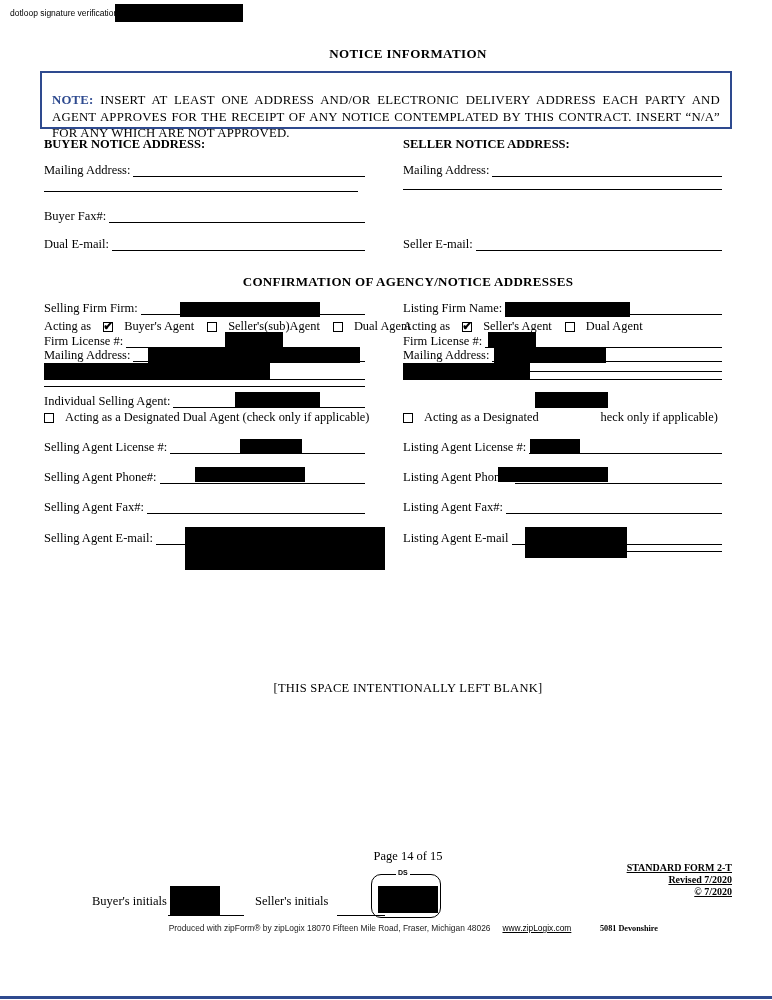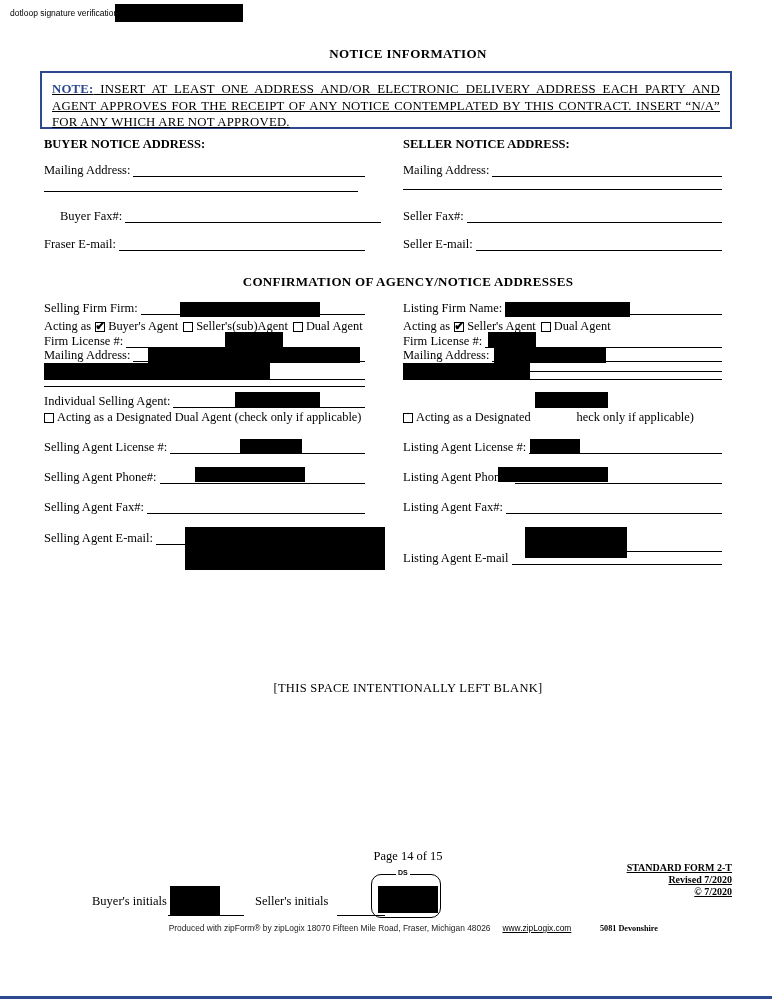--- a/index.html
+++ b/index.html
@@ -12,25 +12,25 @@
   .sm { font-size:12.5px; line-height:1.15; }
 
   .row { display:flex; align-items:flex-end; font-size:12.5px; line-height:1.15; }
   .row .lbl { white-space:pre; }
   .fill-line { flex:1; border-bottom:1px solid #000; min-height:14px; margin-left:3px; }
   .hline { border-bottom:1px solid #000; height:0; }
   .redact { background:var(--redact-color,#000); }
 
   .topbar-label { font-family:"Liberation Sans", sans-serif; font-size:8.5px; }
 
-  .note-box { border:2.5px solid var(--note-color,#2e4a8f); padding:8px 10px 6px 10px;
-              font-size:12.8px; line-height:1.3; text-align:justify; letter-spacing:0.2px;text-decoration:underline; }
+  .note-box { border:2.5px solid var(--note-color,#2e4a8f); padding:19px 10px 6px 10px;
+              font-size:12.8px; line-height:1.3; text-align:justify; letter-spacing:0.2px; }
   .note-label { color:var(--note-color,#2e4a8f); font-weight:bold; }
 
-  .cbrow { display:flex; align-items:center; font-size:12.4px; white-space:pre; }
+  .cbrow { display:flex; align-items:center; font-size:12.4px; white-space:pre;gap:8px; }
   .cb { display:inline-block; width:10px; height:10px; border:1.3px solid #000;
         position:relative; margin:0 3px 0 5px; flex:none; background:#fff; }
   .cb.first { margin-left:4px; }
   .cb.checked::after { content:"\2714"; position:absolute; top:-4px; left:-1px;
                        font-size:12px; font-weight:bold; }
   .gap-spacer { display:inline-block; width:46px; }
 
   .form-ref { right:40px; text-align:right; font-weight:bold; font-size:10px; line-height:1.2;text-decoration:underline; }
 
   .stamp { border:1.5px solid #000; border-radius:10px; }
@@ -55,38 +55,34 @@
   <div class="abs note-box" style="left:40px; top:71px; width:692px; height:58px;"><span class="note-label">NOTE:</span><span> INSERT AT LEAST ONE ADDRESS AND/OR ELECTRONIC DELIVERY ADDRESS EACH PARTY AND AGENT APPROVES FOR THE RECEIPT OF ANY NOTICE CONTEMPLATED BY THIS CONTRACT. INSERT “N/A” FOR ANY WHICH ARE NOT APPROVED.</span></div>
 
   <div class="abs bold sm" style="left:44px; top:137px;">BUYER NOTICE ADDRESS:</div>
   <div class="abs bold sm" style="left:403px; top:137px;">SELLER NOTICE ADDRESS:</div>
 
   <div class="abs row" style="left:44px; top:163px; width:321px;">
     <span class="lbl">Mailing Address:</span>
     <span class="fill-line"></span>
   </div>
   <div class="abs hline" style="left:44px; top:191px; width:314px;"></div>
-  <div class="abs row" style="left:60px; top:209px; width:321px;">
+  <div class="abs row" style="left:44px; top:209px; width:321px;">
     <span class="lbl">Buyer Fax#:</span>
     <span class="fill-line"></span>
   </div>
   <div class="abs row" style="left:44px; top:237px; width:321px;">
-    <span class="lbl">Fraser E-mail:</span>
+    <span class="lbl">Dual E-mail:</span>
     <span class="fill-line"></span>
   </div>
 
   <div class="abs row" style="left:403px; top:163px; width:319px;">
     <span class="lbl">Mailing Address:</span>
     <span class="fill-line"></span>
   </div>
   <div class="abs hline" style="left:403px; top:189px; width:319px;"></div>
-  <div class="abs row" style="left:403px; top:209px; width:319px;">
-    <span class="lbl">Seller Fax#:</span>
-    <span class="fill-line"></span>
-  </div>
   <div class="abs row" style="left:403px; top:237px; width:319px;">
     <span class="lbl">Seller E-mail:</span>
     <span class="fill-line"></span>
   </div>
 
   <div class="abs center bold" style="top:274px; font-size:13px; letter-spacing:0.3px;">CONFIRMATION OF AGENCY/NOTICE ADDRESSES</div>
 
   <div class="abs row" style="left:44px; top:301px; width:321px;">
     <span class="lbl">Selling Firm Firm:</span>
     <span class="fill-line"></span>
@@ -167,21 +163,21 @@
     <span class="fill-line"></span>
   </div>
   <div class="abs row" style="left:403px; top:470px; width:319px;">
     <span class="lbl">Listing Agent Phone#</span>
     <span class="fill-line"></span>
   </div>
   <div class="abs row" style="left:403px; top:500px; width:319px;">
     <span class="lbl">Listing Agent Fax#:</span>
     <span class="fill-line"></span>
   </div>
-  <div class="abs row" style="left:403px; top:531px; width:319px;margin-top:20px;">
+  <div class="abs row" style="left:403px; top:531px; width:319px;">
     <span class="lbl">Listing Agent E-mail</span>
     <span class="fill-line"></span>
   </div>
   <div class="abs hline" style="left:627px; top:551px; width:95px;"></div>
 
   <div class="abs redact" style="left:180px; top:302px; width:140px; height:15px;"></div>
   <div class="abs redact" style="left:505px; top:302px; width:125px; height:15px;"></div>
   <div class="abs redact" style="left:225px; top:332px; width:58px; height:15px;"></div>
   <div class="abs redact" style="left:488px; top:332px; width:48px; height:15px;"></div>
   <div class="abs redact" style="left:148px; top:347px; width:212px; height:16px;"></div>

